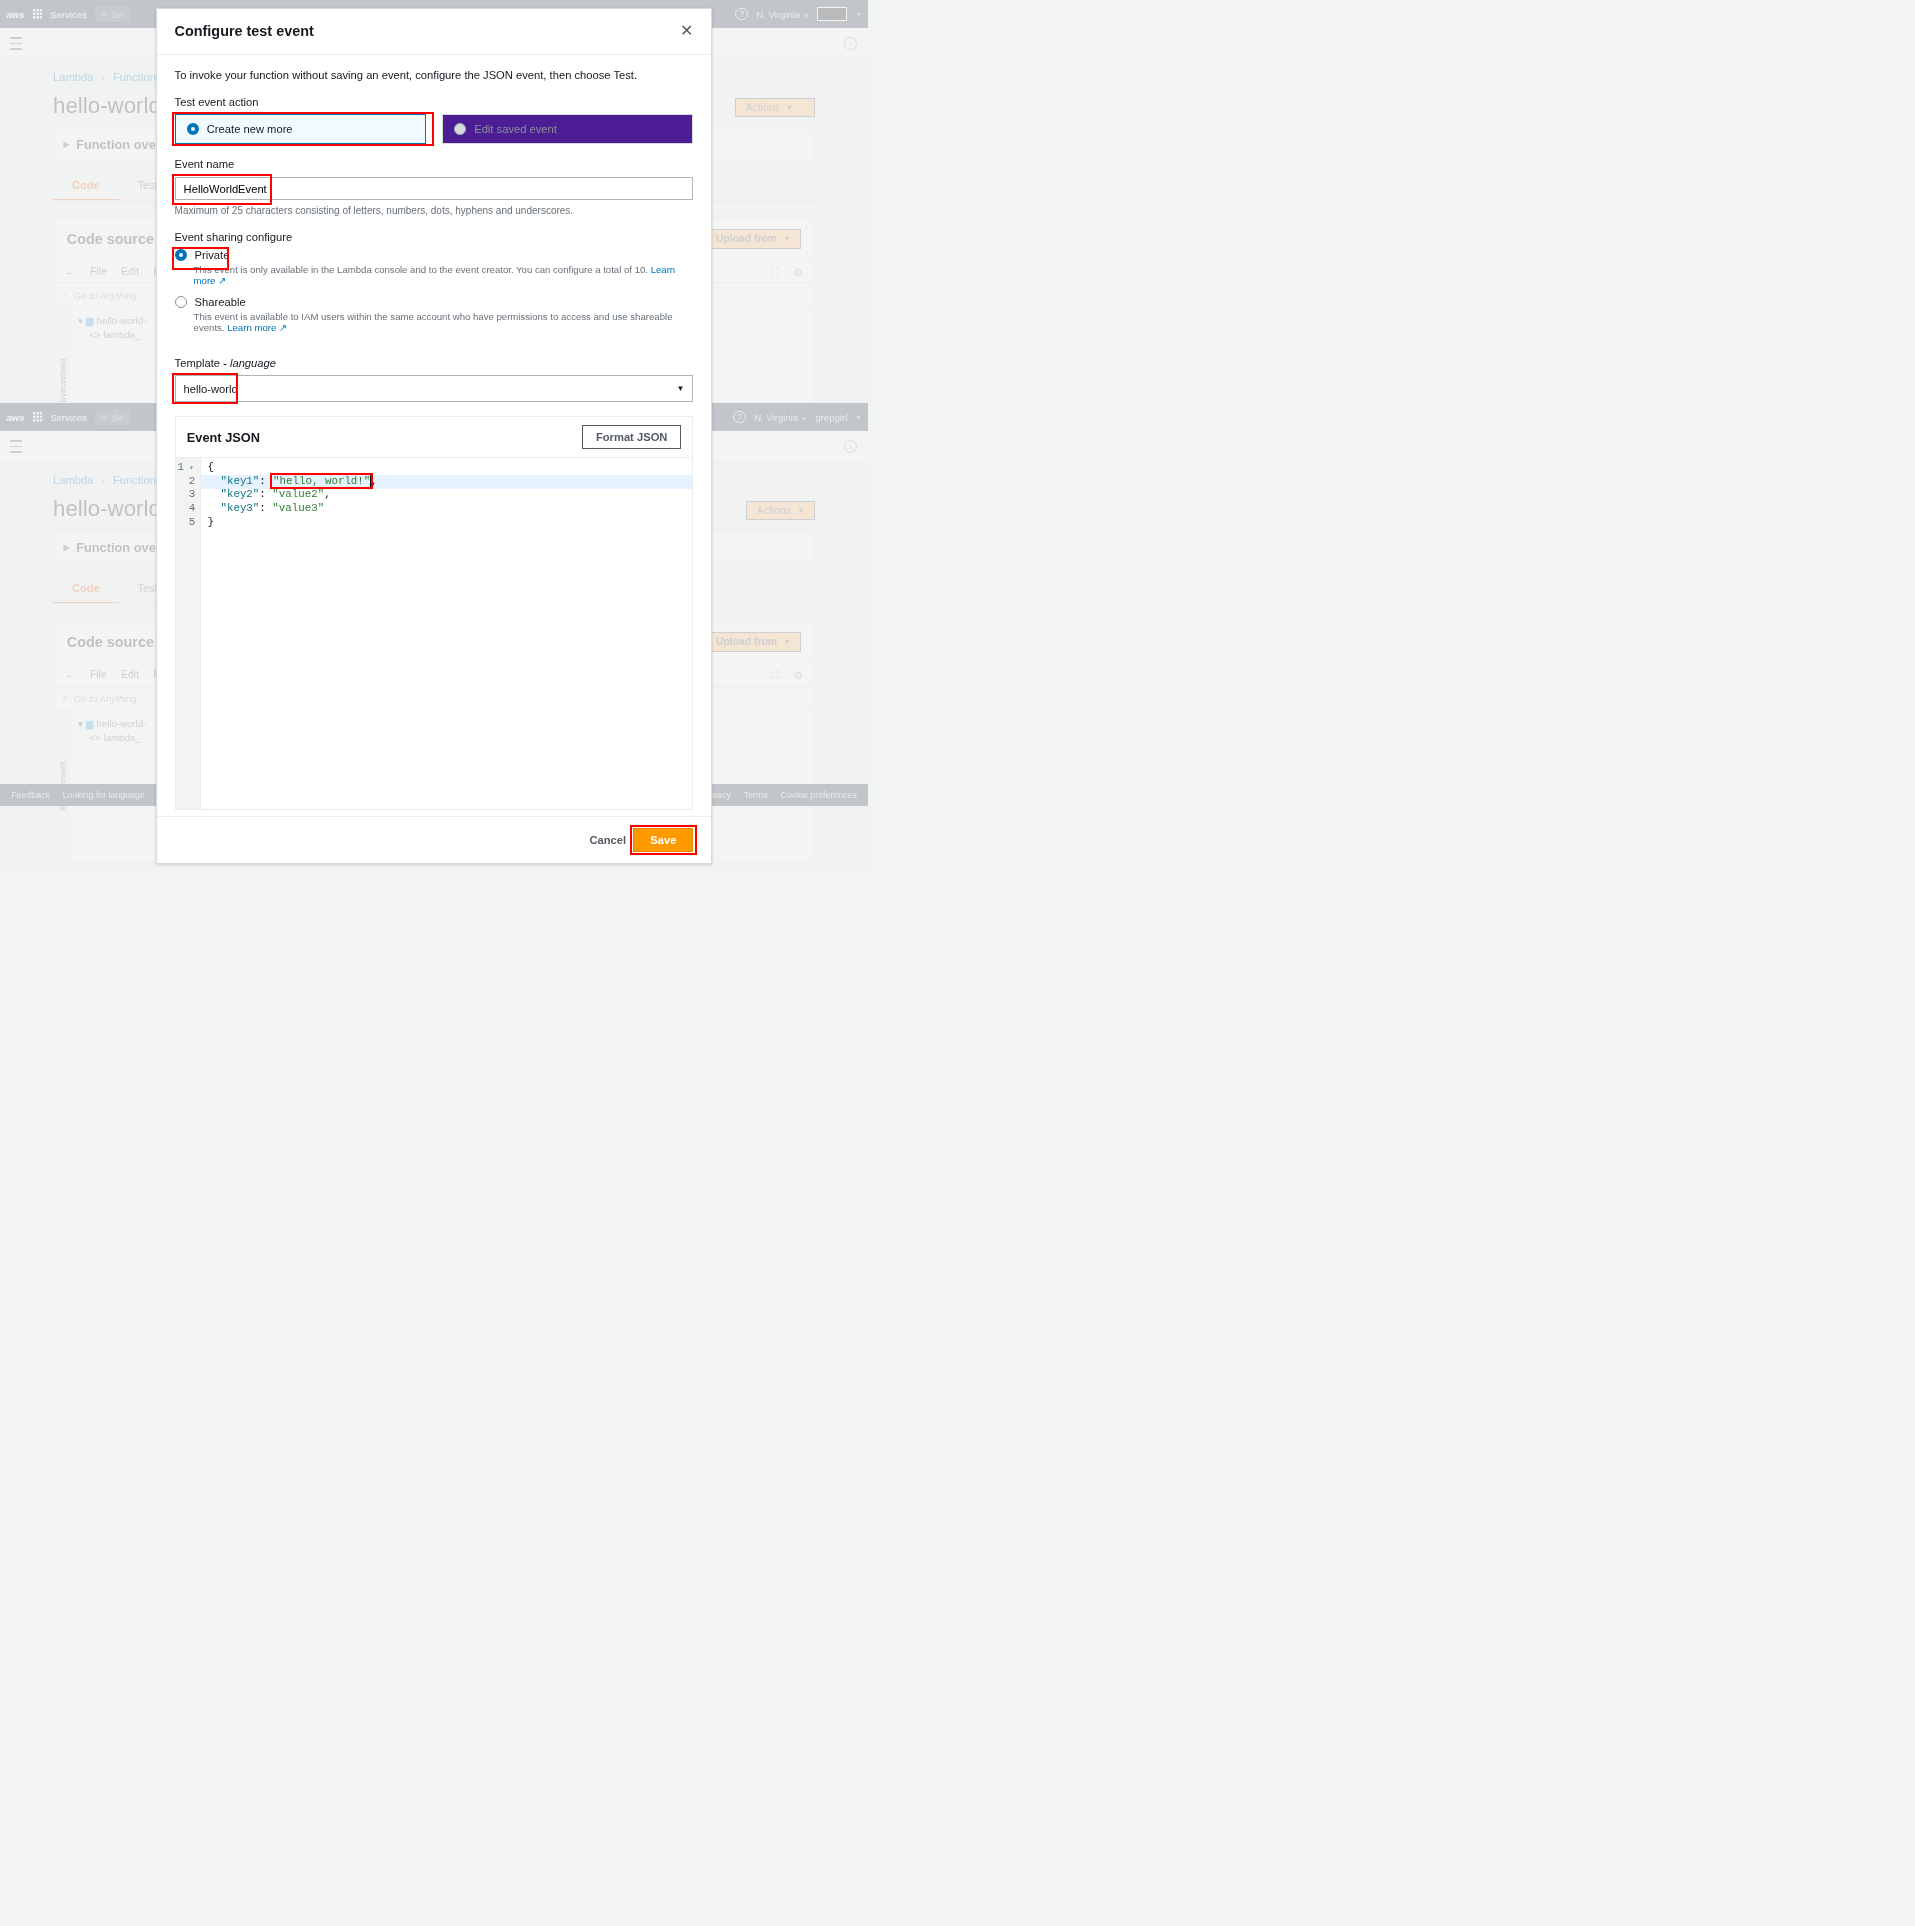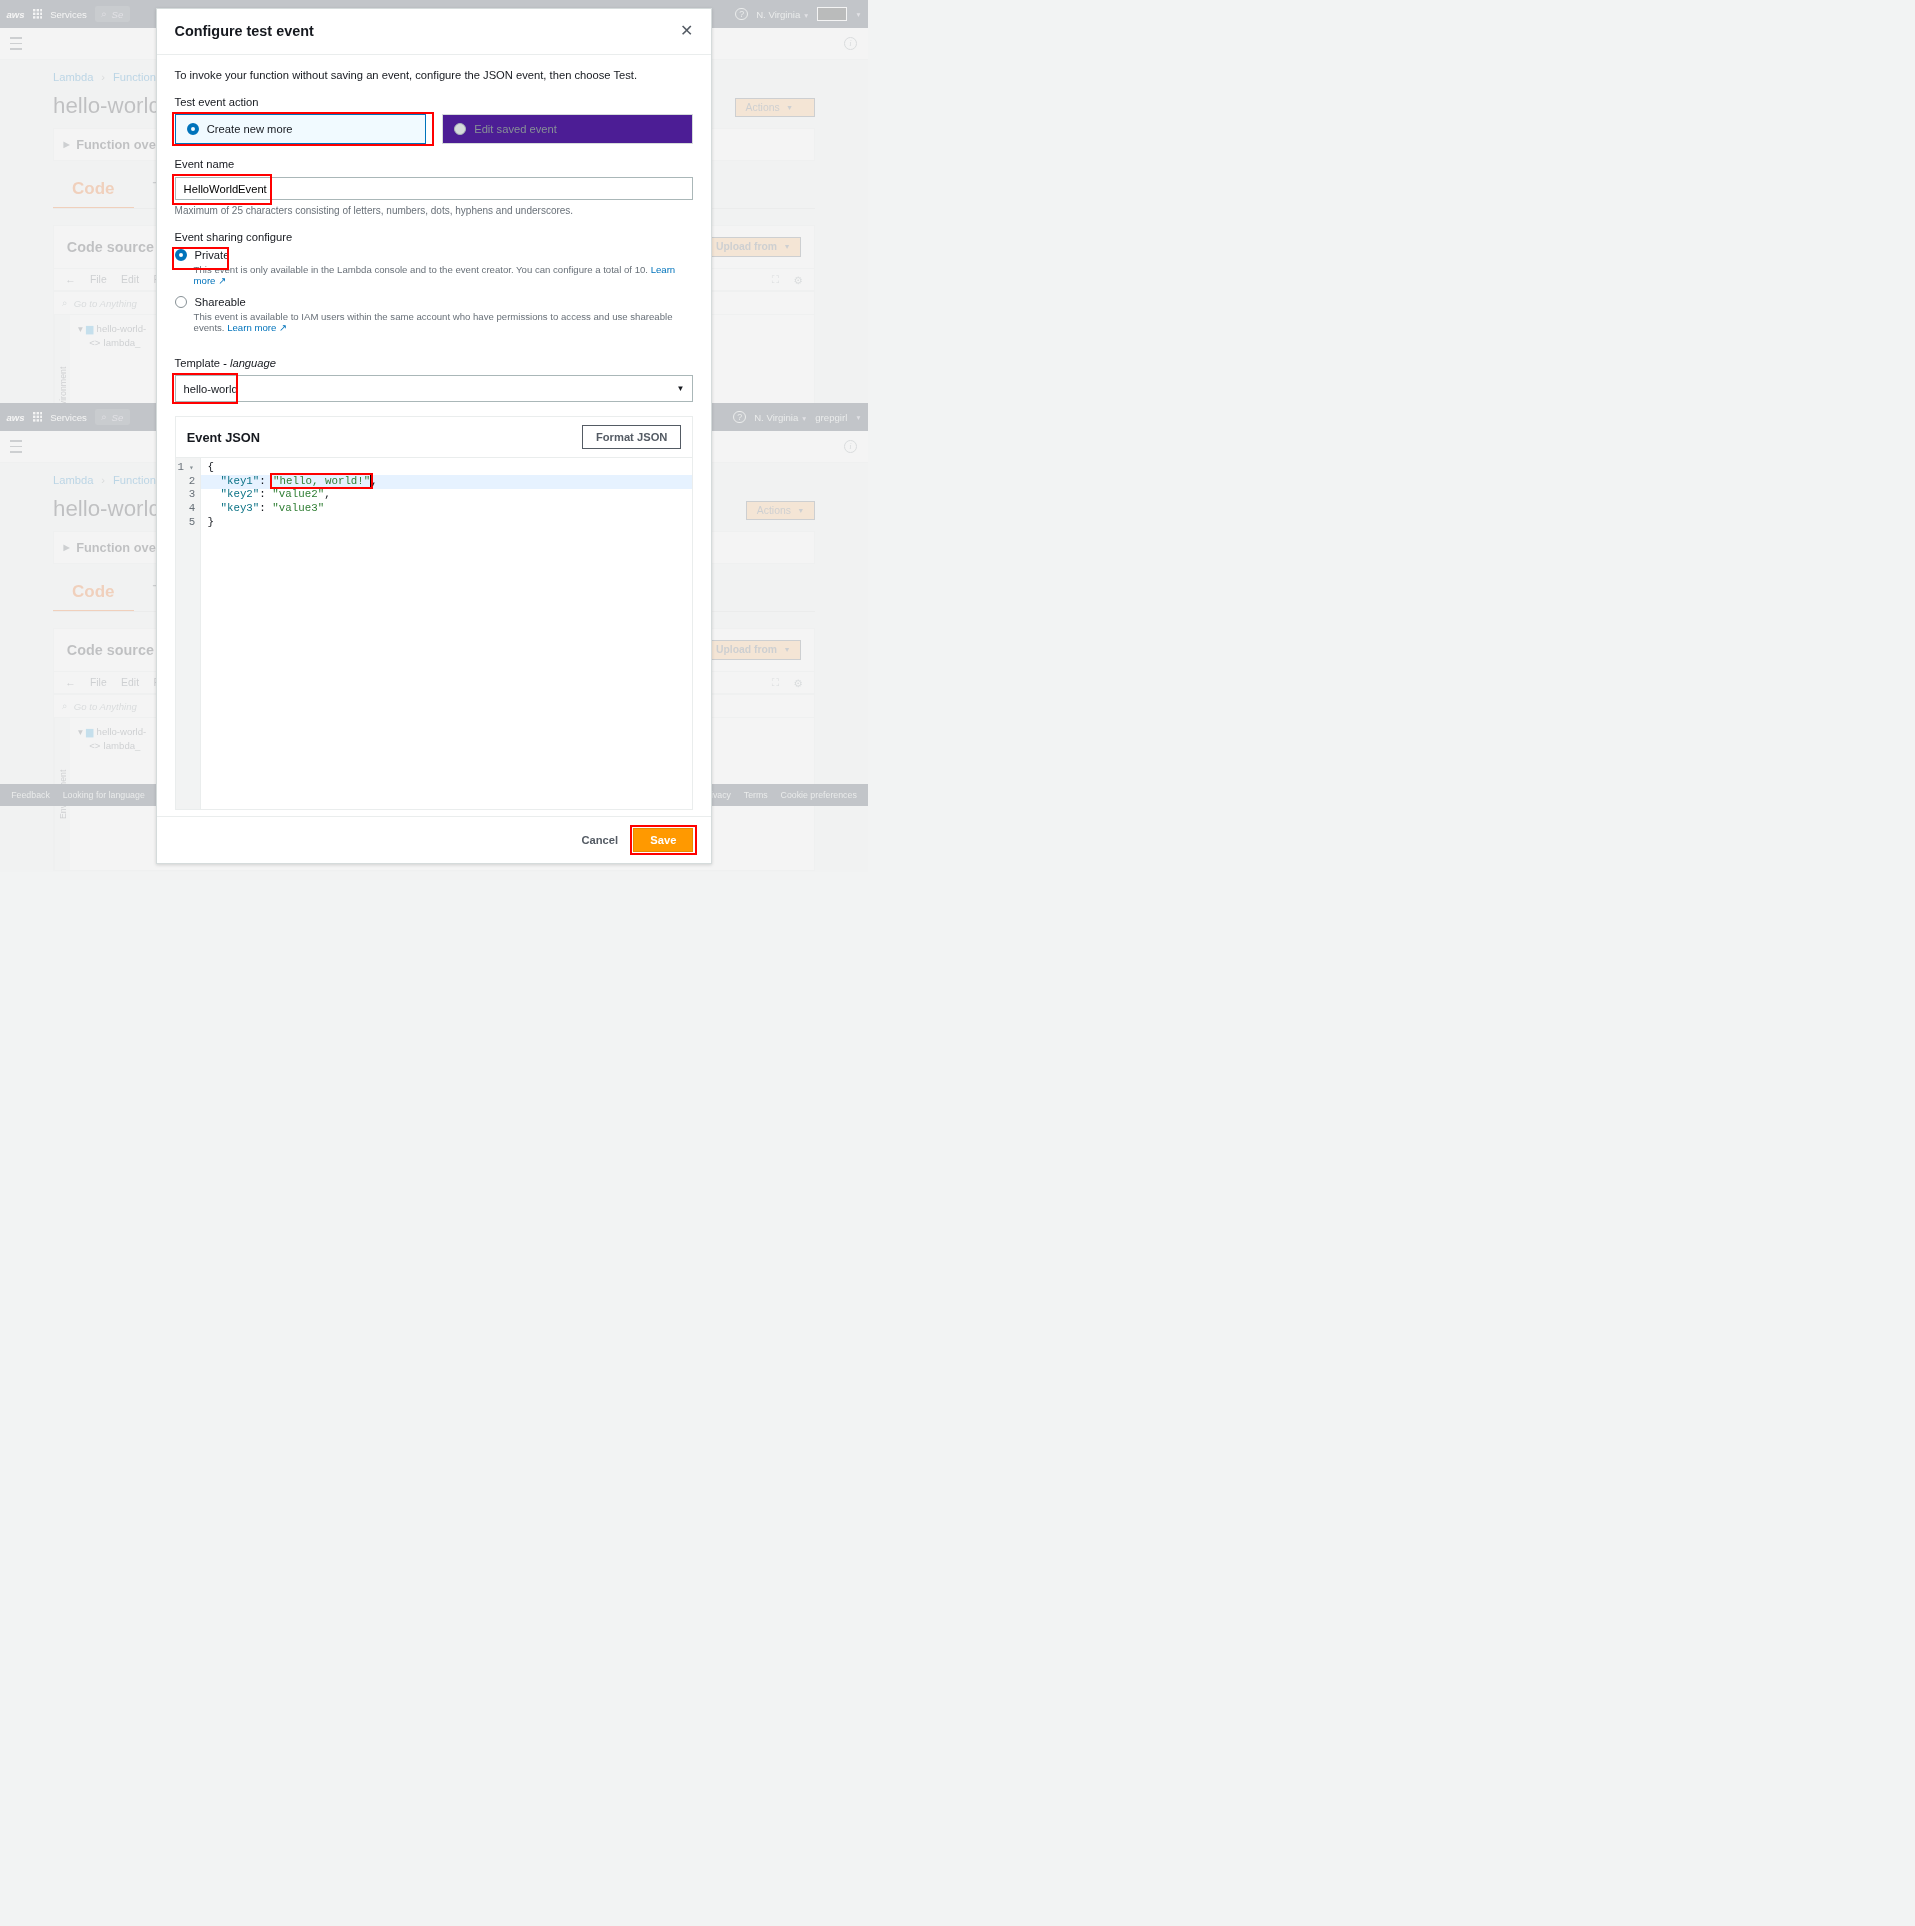--- a/index.html
+++ b/index.html
@@ -78,21 +78,21 @@
     border:0.8px solid #eaeded; background:#fff;
     padding:8px 9.6px; font-size:12.8px; font-weight:700;
     display:flex; align-items:center; gap:6.4px;
   }
   .func-over .caret { color:#545b64; font-size:8px;}
   .tabs-row {
     display:flex; gap:0; margin: 0 53px;
     border-bottom:0.8px solid #d5dbdb;
   }
   .tab {
-    padding: 8px 19px; color:#545b64; font-size:17px;
+    padding: 8px 19px; color:#545b64; font-size:11px;
   }
   .tab.active { color:#eb5f07; border-bottom:1.6px solid #eb5f07; font-weight:700;}
   .code-source {
     margin: 16px 53px 0;
     border:0.8px solid #eaeded; background:#fff;
   }
   .code-source .hdr {
     padding: 11.2px 12.8px; font-size:14.4px; font-weight:700;
     display:flex; align-items:center; border-bottom:0.8px solid #eaeded;
   }
@@ -239,21 +239,21 @@
   .tok-brace{color:#16191f;}
   .tok-key{color:#0b7285;}
   .tok-str{color:#2e7d32;}
   .tok-punc{color:#16191f;}
   .hl-val { outline:2px solid #ff0000; outline-offset:-0.8px; padding:0 0.8px;}
   .cursor { display:inline-block; width:0.8px; height:11.2px; background:#000; vertical-align:middle; margin-left:-0.8px;}
   .fold { color:#879196; font-size:8px; padding-right:1.6px;}
 
   .modal-foot {
     border-top:0.8px solid #eaeded;
-    padding:11.2px 17.6px; display:flex; justify-content:flex-end; gap:12px;
+    padding:11.2px 17.6px; display:flex; justify-content:flex-end; gap:4px;
     align-items:center;
   }
   .btn-cancel { color:#545b64; font-size:11.2px; font-weight:700; cursor:pointer; padding:4.8px 3.2px;}
   .btn-save {
     background:#ff9900; border:0.8px solid #e88b00;
     color:#fff; font-weight:700; font-size:11.2px;
     padding:4.8px 16px; cursor:pointer;
   }
 
   

